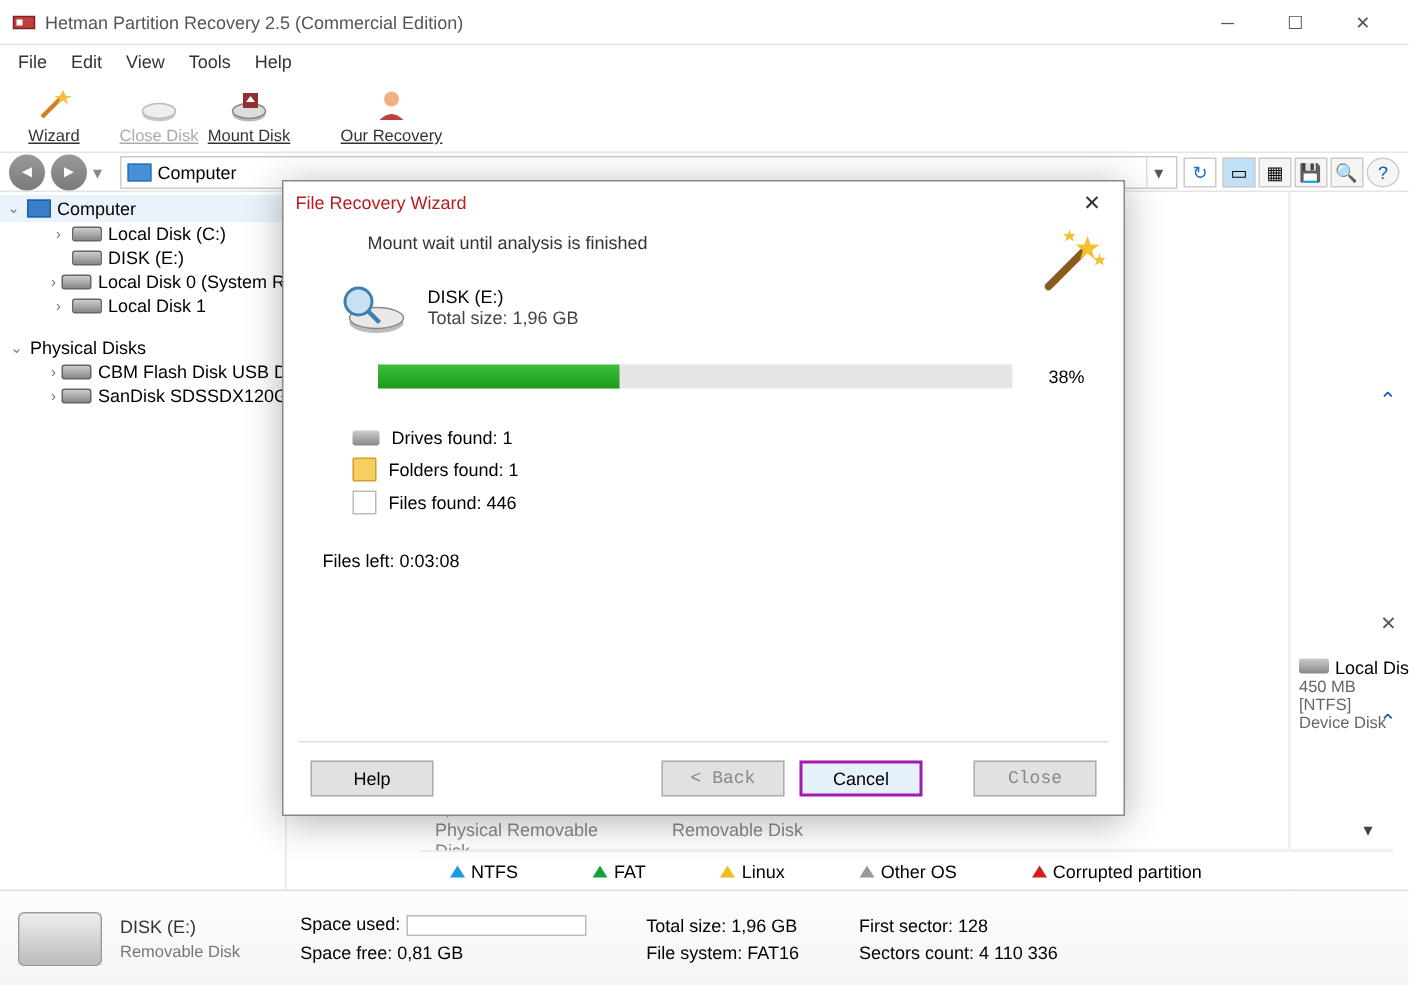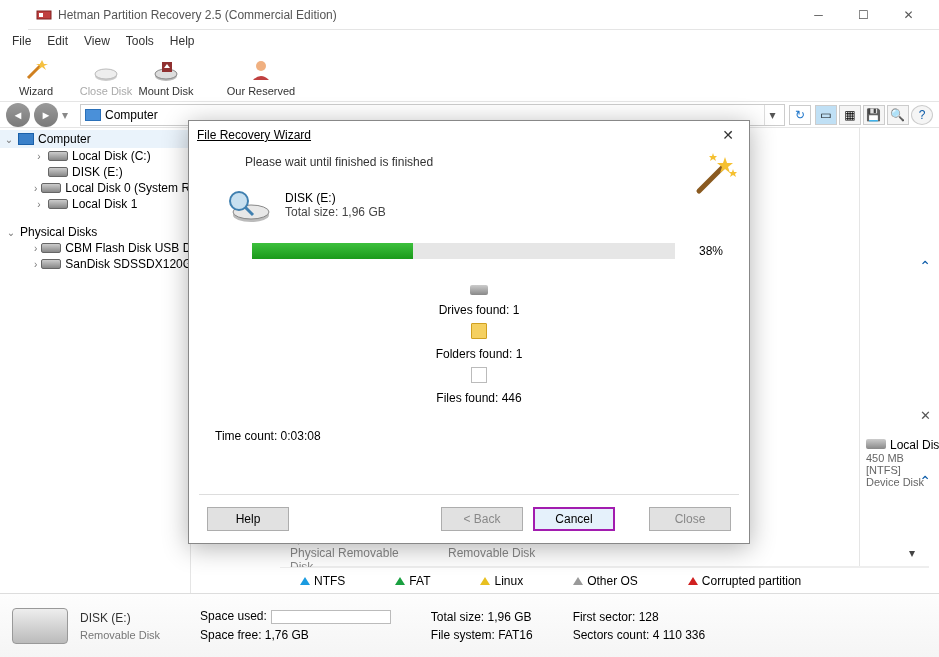--- a/index.html
+++ b/index.html
@@ -1,34 +1,34 @@
 <!DOCTYPE html>
 <html><head>
 <meta charset="utf-8">
 <style>
 * { margin: 0; padding: 0; box-sizing: border-box; font-family: "Segoe UI", Tahoma, sans-serif; font-size: 12px; }
 body { background: #fff; width: 939px; height: 657px; overflow: hidden; position: relative; }
 
 
-.titlebar { height: 30px; background: #fff; display: flex; align-items: center; padding: 0 8px; border-bottom: 1px solid #e5e5e5; margin-left: 28px; }
+.titlebar { height: 30px; background: #fff; display: flex; align-items: center; padding: 0 8px; border-bottom: 1px solid #e5e5e5; }
 .titlebar .app-icon { width: 16px; height: 16px; margin-right: 6px; }
 .titlebar .title { flex: 1; color: #555; }
 .titlebar .win-controls { display: flex; gap: 0; }
 .titlebar .win-btn { width: 45px; height: 28px; display: flex; align-items: center; justify-content: center; color: #555; }
 
 
 .menubar { height: 22px; display: flex; align-items: center; padding: 0 4px; }
 .menubar .menu-item { padding: 2px 8px; color: #333; }
 
 
 .toolbar { height: 50px; display: flex; align-items: center; padding: 2px 6px; gap: 0; border-bottom: 1px solid #e5e5e5; }
 .toolbar .tool-btn { display: flex; flex-direction: column; align-items: center; justify-content: center; width: 60px; height: 48px; gap: 1px; }
 .toolbar .tool-btn.wide { width: 90px; }
 .toolbar .tool-btn .ticon { width: 28px; height: 28px; display: flex; align-items: center; justify-content: center; }
-.toolbar .tool-btn .tlabel { font-size: 11px; color: #333; white-space: nowrap; }
+.toolbar .tool-btn .tlabel { font-size: 11px; color: #333; white-space: nowrap; text-decoration: underline; }
 .toolbar .tool-btn.disabled .tlabel { color: #aaa; }
 .toolbar .sep { width: 10px; }
 
 
 .addr-row { height: 26px; display: flex; align-items: center; padding: 2px 6px; gap: 4px; border-bottom: 1px solid #e5e5e5; }
 .nav-circle { width: 24px; height: 24px; border-radius: 50%; background: linear-gradient(#9a9a9a,#7a7a7a); display: flex; align-items: center; justify-content: center; color: #fff; font-size: 11px; }
 .addr-input { flex: 1; border: 1px solid #ccc; height: 22px; display: flex; align-items: center; padding: 0 4px; gap: 4px; background: #fff; }
 .addr-input .comp-icon { width: 16px; height: 12px; background: #4a90d9; border: 1px solid #2a70b9; }
 .addr-input span { flex: 1; }
 .dd-btn { width: 16px; height: 20px; border-left: 1px solid #ddd; display: flex; align-items: center; justify-content: center; color: #555; }
@@ -74,48 +74,48 @@
 .tri.gray { border-bottom: 8px solid #999; }
 .tri.red { border-bottom: 8px solid #d02020; }
 
 .phys-row { position: absolute; bottom: 90px; left: 290px; right: 10px; height: 28px; display: flex; align-items: center; gap: 20px; color: #888; font-size: 11px; border-bottom: 1px solid #eee; }
 .phys-row .sec1 { width: 130px; }
 .phys-row .sec2 { flex: 1; padding-left: 8px; }
 
 
 .dialog { position: absolute; left: 188px; top: 120px; width: 562px; height: 424px; background: #fff; border: 1px solid #888; box-shadow: 0 4px 24px rgba(0,0,0,.3); display: flex; flex-direction: column; }
 .dlg-titlebar { height: 28px; display: flex; align-items: center; padding: 0 8px; }
-.dlg-titlebar .dlg-title { flex: 1; color: #000000; text-decoration: underline; }
+.dlg-titlebar .dlg-title { flex: 1; color: #b91c1c; }
 .dlg-titlebar .dlg-close { width: 26px; height: 20px; display: flex; align-items: center; justify-content: center; font-size: 14px; color: #333; }
 .dlg-header { padding: 6px 6px 10px 36px; position: relative; }
 .dlg-header .h1 { font-weight: bold; font-size: 12px; margin-bottom: 4px; }
 .dlg-header .h2 { font-size: 12px; color: #333; padding-left: 20px; }
 .dlg-header .wand { position: absolute; right: 10px; top: 2px; width: 48px; height: 48px; }
 .dlg-body { flex: 1; padding: 8px 26px; position: relative; }
 .disk-block { display: flex; gap: 14px; align-items: center; margin-bottom: 20px; margin-left: 8px; }
 .disk-block .big-disk { width: 48px; height: 36px; position: relative; }
 .disk-block .dname { font-size: 12px; }
 .disk-block .dsize { font-size: 12px; color: #444; }
 .progress-row { display: flex; align-items: center; gap: 10px; margin-bottom: 26px; padding-left: 37px; }
 .progress-bar { flex: 1; height: 16px; background: #e6e6e6; border: 0; position: relative; }
 .progress-bar .fill { height: 100%; background: linear-gradient(#3dc03d,#1a9a1a); }
 .prog-pct { width: 38px; text-align: right; }
 .found-list { margin-left: 20px; }
-.found-list .frow { display: flex; align-items: center; gap: 8px; margin-bottom: 6px; flex-direction: column; }
+.found-list .frow { display: flex; align-items: center; gap: 8px; margin-bottom: 6px; }
 .ficon { width: 16px; height: 16px; }
 .ficon.drive { background: linear-gradient(#ccc,#888); border-radius: 2px; width: 18px; height: 10px; }
 .ficon.folder { background: #f5d060; border: 1px solid #d0a020; border-radius: 1px; }
 .ficon.file { background: #fff; border: 1px solid #bbb; }
 .time-block { margin-top: 24px; }
 .time-block div { margin-bottom: 4px; }
 .dlg-sep { height: 1px; background: #ddd; margin: 0 10px; }
 .dlg-buttons { height: 48px; display: flex; align-items: center; padding: 0 18px; gap: 10px; }
 .dlg-buttons .spacer { flex: 1; }
 .btn { min-width: 82px; height: 24px; border: 1px solid #adadad; background: #e1e1e1; display: flex; align-items: center; justify-content: center; font-size: 12px; }
-.btn.disabled { color: #888; }
+.btn.disabled { color: #888; font-family: Liberation Mono, monospace; }
 .btn.primary { border: 2px solid #a21caf; background: #e5f1fb; }
 </style>
 </head>
 <body>
 
 <div class="titlebar">
   <svg class="app-icon" viewBox="0 0 16 16">
       <rect x="1" y="4" width="14" height="8" fill="#c04040" stroke="#802020"></rect>
       <rect x="3" y="6" width="4" height="4" fill="#fff"></rect>
     </svg>
@@ -168,21 +168,21 @@
   </div>
   <div class="sep"></div>
     <div class="sep"></div>
   <div class="tool-btn wide">
     <div class="ticon">
         <svg viewBox="0 0 28 28" width="28" height="28">
           <circle cx="14" cy="10" r="5" fill="#f0b080"></circle>
           <path d="M6 24 q8 -8 16 0" fill="#c04040"></path>
         </svg>
       </div>
-    <div class="tlabel">Our Reserved</div>
+    <div class="tlabel">Our Recovery</div>
   </div>
 </div>
 
 <div class="addr-row">
   <div class="nav-circle">◄</div>
   <div class="nav-circle">►</div>
   <div style="width:14px;color:#888;">▾</div>
   <div class="addr-input">
     <div class="comp-icon"></div>
     <span>Computer</span>
@@ -274,39 +274,39 @@
 <div class="statusbar">
   <div style="display:flex;align-items:center;gap:12px;">
     <div class="sicon"></div>
     <div class="col">
       <div class="label">DISK (E:)</div>
       <div class="sub">Removable Disk</div>
     </div>
   </div>
   <div class="col">
     <div><span>Space used:</span><span class="space-bar"></span></div>
-    <div>Space free: 1,76 GB</div>
+    <div>Space free: 0,81 GB</div>
   </div>
   <div class="col">
     <div>Total size: 1,96 GB</div>
     <div>File system: FAT16</div>
   </div>
   <div class="col">
     <div>First sector: 128</div>
     <div>Sectors count: 4 110 336</div>
   </div>
 </div>
 
 <div class="dialog">
   <div class="dlg-titlebar">
     <div class="dlg-title">File Recovery Wizard</div>
     <div class="dlg-close">✕</div>
   </div>
   <div class="dlg-header">
-    <div class="h2">Please wait until finished is finished</div>
+    <div class="h2">Mount wait until analysis is finished</div>
     <svg class="wand" viewBox="0 0 48 48">
       <line x1="8" y1="40" x2="34" y2="14" stroke="#8a5a20" stroke-width="5" stroke-linecap="round"></line>
       <polygon points="34,6 36,12 42,12 37,16 39,22 34,18 29,22 31,16 26,12 32,12" fill="#f5c030"></polygon>
       <polygon points="42,18 43,21 46,21 44,23 45,26 42,24 39,26 40,23 38,21 41,21" fill="#f5c030"></polygon>
       <polygon points="22,2 23,5 26,5 24,7 25,10 22,8 19,10 20,7 18,5 21,5" fill="#f5c030"></polygon>
     </svg>
   </div>
   <div class="dlg-body">
     <div class="disk-block">
       <svg class="big-disk" viewBox="0 0 48 36">
@@ -334,21 +334,21 @@
       <div class="frow">
           <div class="ficon folder"></div>
           <span>Folders found: 1</span>
         </div>
       <div class="frow">
           <div class="ficon file"></div>
           <span>Files found: 446</span>
         </div>
     </div>
     <div class="time-block">
-      <div>Time count: 0:03:08</div>
+      <div>Files left: 0:03:08</div>
     </div>
   </div>
   <div class="dlg-sep"></div>
   <div class="dlg-buttons">
     <div class="btn">Help</div>
     <div class="spacer"></div>
     <div class="btn disabled">&lt; Back</div>
     <div class="btn primary">Cancel</div>
     <div style="width:14px;"></div>
     <div class="btn disabled">Close</div>

